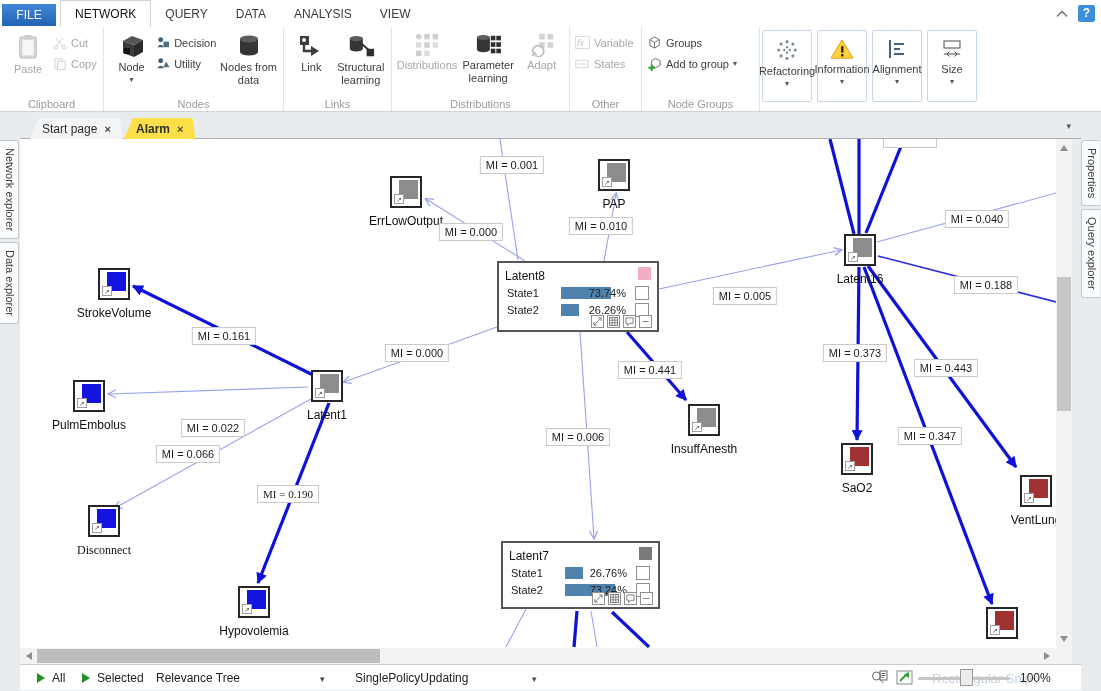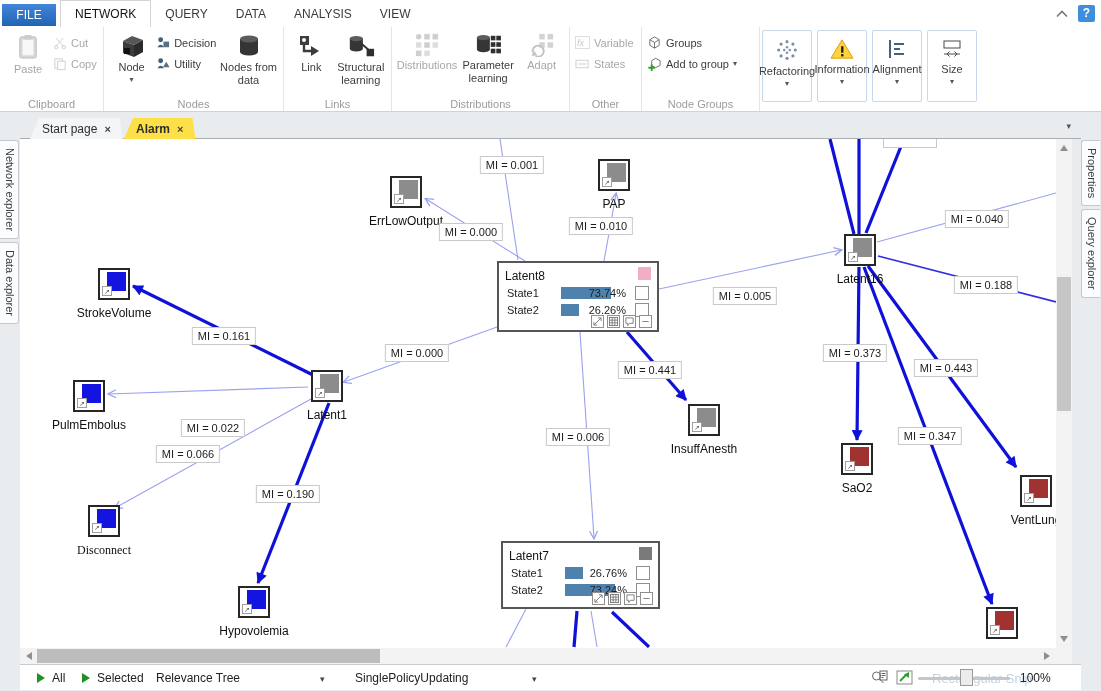--- a/index.html
+++ b/index.html
@@ -446,21 +446,21 @@
       <div class="mi-label" style="left: 492px; top: 26px;">MI = 0.001</div>
       <div class="mi-label" style="left: 451px; top: 93px;">MI = 0.000</div>
       <div class="mi-label" style="left: 581px; top: 87px;">MI = 0.010</div>
       <div class="mi-label" style="left: 725px; top: 146px; margin-top: 11px;">MI = 0.005</div>
       <div class="mi-label" style="left: 957px; top: 80px;">MI = 0.040</div>
       <div class="mi-label" style="left: 966px; top: 146px;">MI = 0.188</div>
       <div class="mi-label" style="left: 204px; top: 197px;">MI = 0.161</div>
       <div class="mi-label" style="left: 193px; top: 253px; margin-top: 36px;">MI = 0.022</div>
       <div class="mi-label" style="left: 397px; top: 214px;">MI = 0.000</div>
       <div class="mi-label" style="left: 168px; top: 315px;">MI = 0.066</div>
-      <div class="mi-label" style="left: 268px; top: 355px;">MI = 0.190</div>
+      <div class="mi-label" style="left: 268px; top: 355px; font-family: Liberation Serif, serif;">MI = 0.190</div>
       <div class="mi-label" style="left: 630px; top: 231px;">MI = 0.441</div>
       <div class="mi-label" style="left: 558px; top: 298px;">MI = 0.006</div>
       <div class="mi-label" style="left: 835px; top: 214px;">MI = 0.373</div>
       <div class="mi-label" style="left: 926px; top: 229px;">MI = 0.443</div>
       <div class="mi-label" style="left: 910px; top: 297px;">MI = 0.347</div>
       <div class="mi-label raw" style="left: 863px; top: -3px; width: 52px; height: 10px;"></div>
       <div class="xpanel" style="left: 477px; top: 122px; width: 162px; height: 71px;">
       <div class="xp-head">
         <span class="xp-name">Latent8</span>
         <span class="xp-swatch" style="background: rgb(242, 174, 194);"></span>

